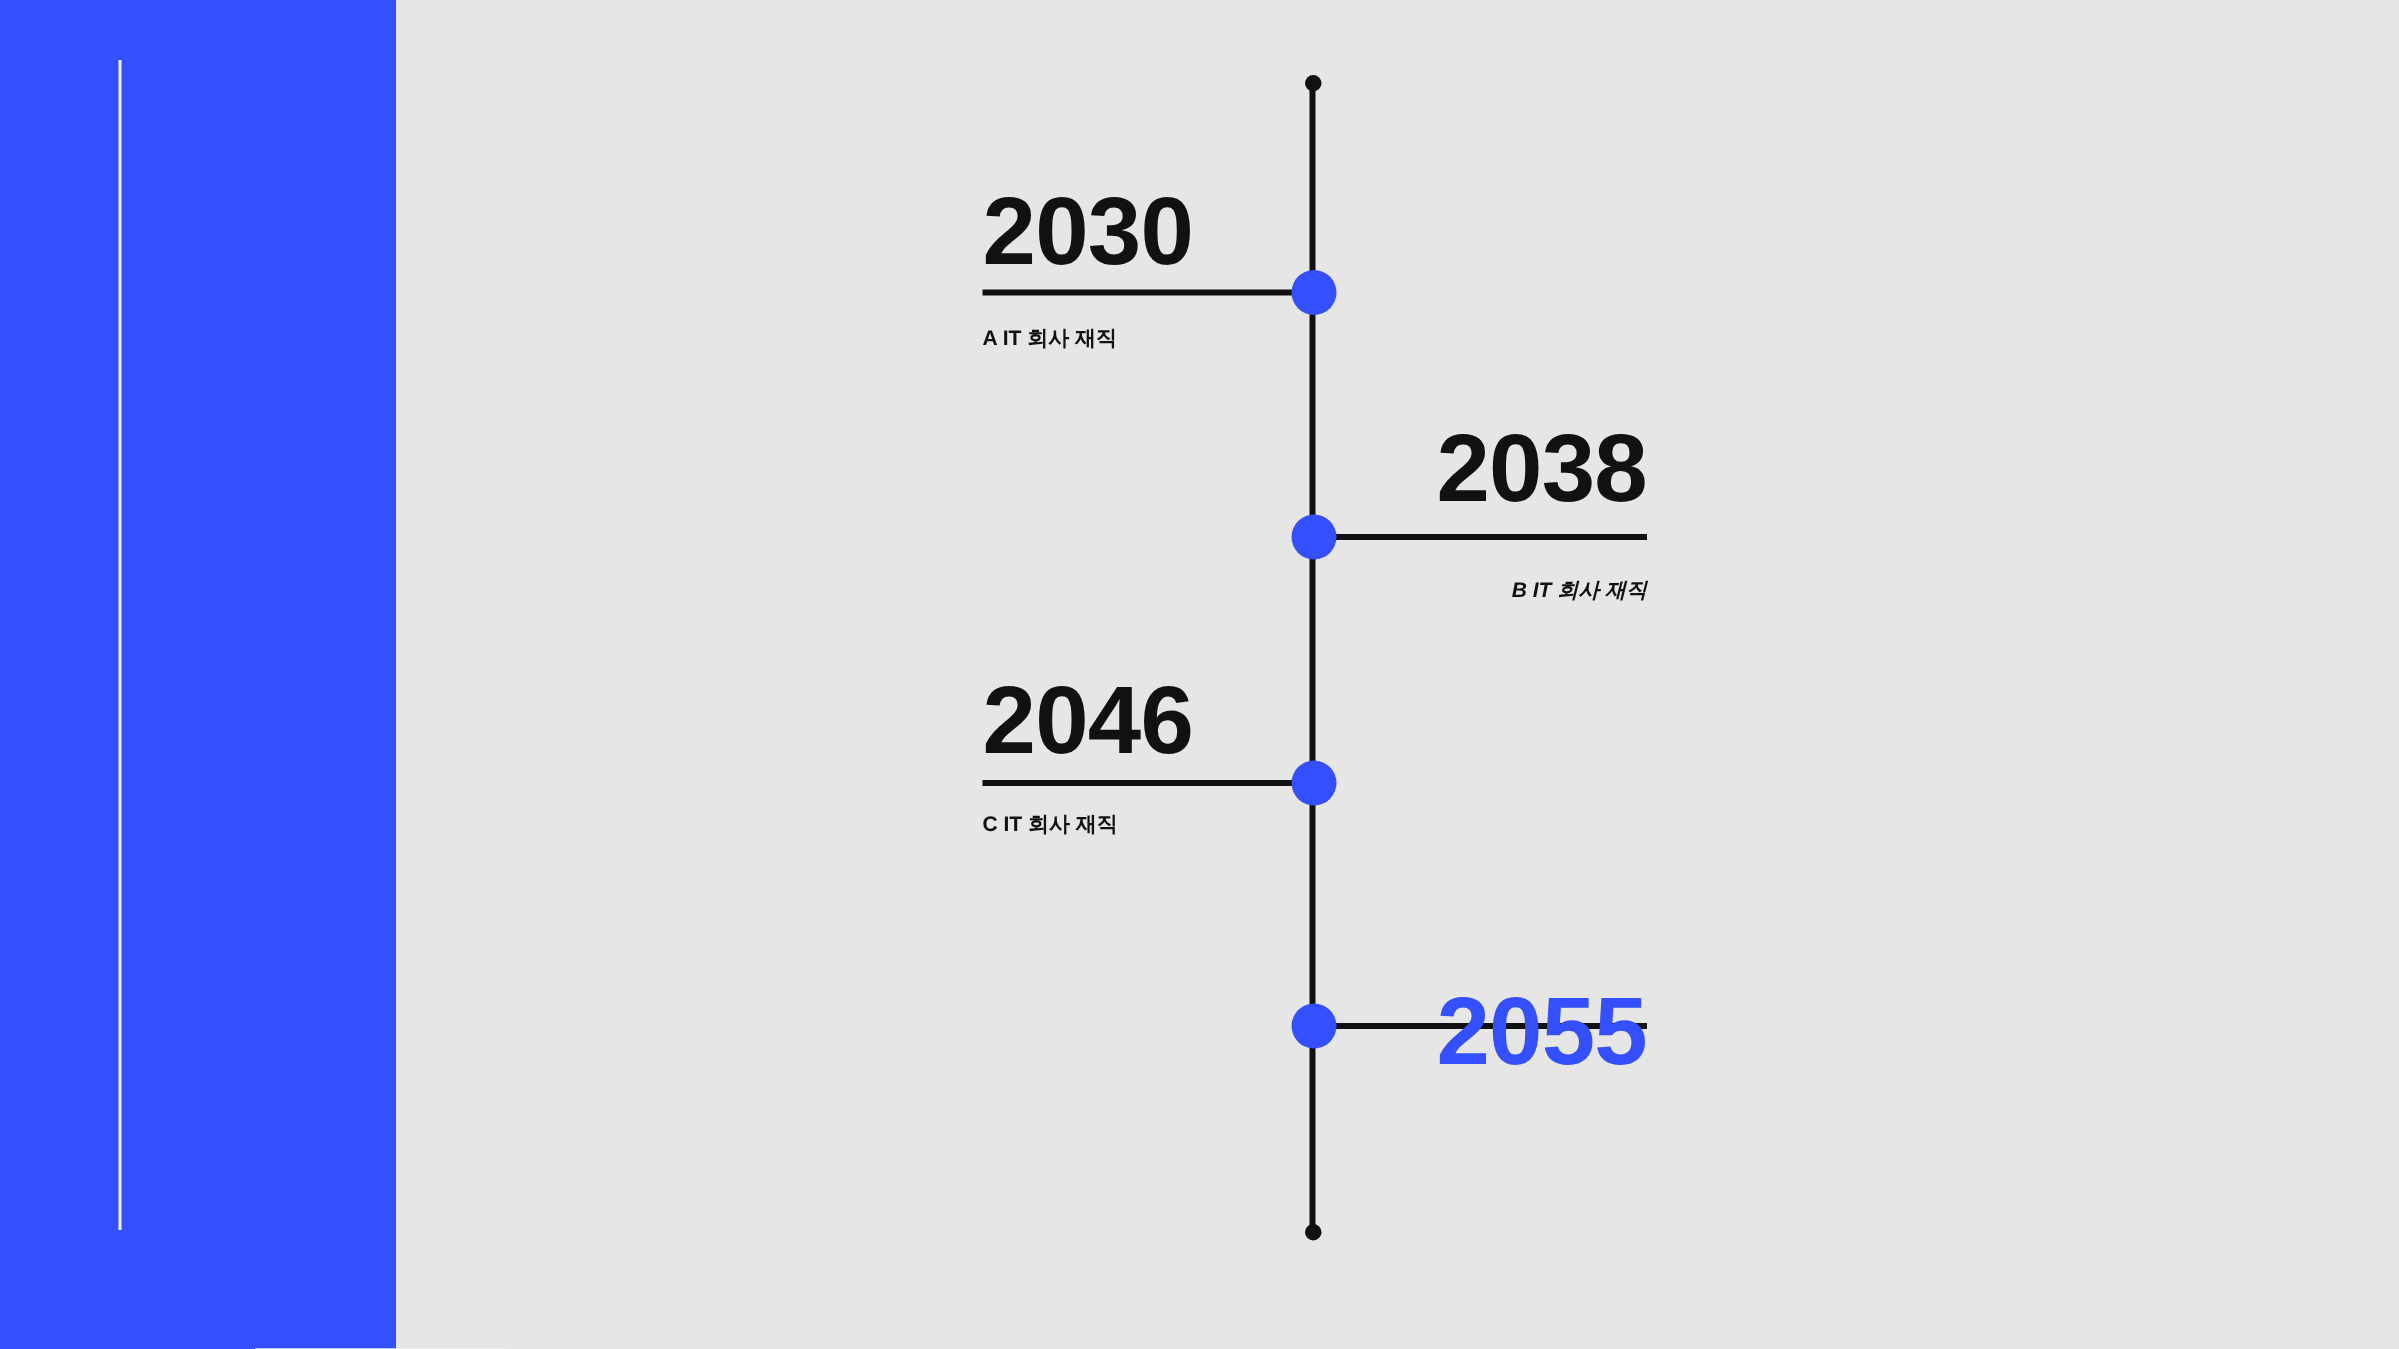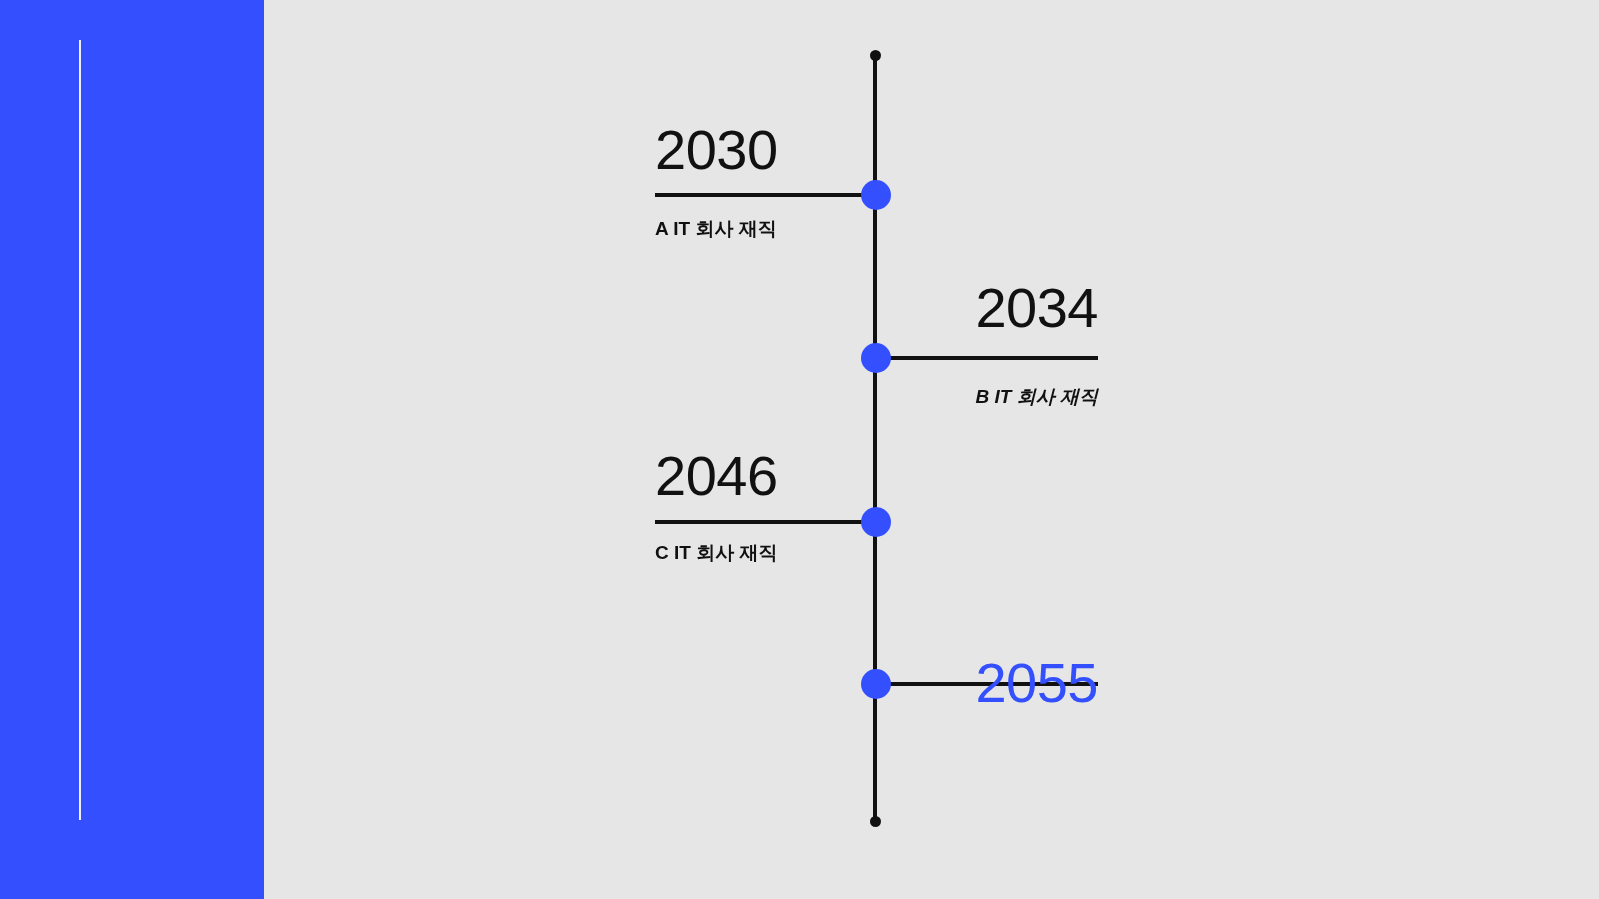--- a/index.html
+++ b/index.html
@@ -99,28 +99,28 @@
   .connector.right { left: 611px; width: 223px; }   
 
   .entry {
     position: absolute;
     z-index: 2;
   }
   .entry.left  { left: 391px; width: 220px; text-align: left; }
   .entry.right { left: 611px; width: 223px; text-align: right; }
 
   .entry .year {
-    font-size: 56px;
-    font-weight: normal;
+    font-size: 64px;
+    font-weight: bold;
     color: #111111;
     line-height: 1.0;
     letter-spacing: -0.5px;
   }
   .entry .caption {
-    font-size: 19px;
+    font-size: 14px;
     font-weight: bold;
     color: #111111;
     line-height: 1.35;
     margin-top: 0px;
   }
   .entry.accent .year,
   .entry.accent .caption {
     color: #3450fe;
   }
   .entry .year-wrap  { margin-bottom: 10px; }
@@ -151,21 +151,21 @@
         </div>
       </div>
       <div class="entry left" style="top:216px;">
         <div class="caption">A IT 회사 재직</div>
       </div>
 
       <div class="node" style="top:343px;"></div>
       <div class="connector right" style="top:356px;"></div>
       <div class="entry right" style="top:280px;">
         <div class="year-wrap">
-          <span class="year">2034</span>
+          <span class="year">2038</span>
         </div>
       </div>
       <div class="entry right" style="top:384px;font-style:italic;">
         <div class="caption">B IT 회사 재직</div>
       </div>
 
       <div class="node" style="top:507px;"></div>
       <div class="connector left" style="top:520px;"></div>
       <div class="entry left" style="top:448px;">
         <div class="year-wrap">

